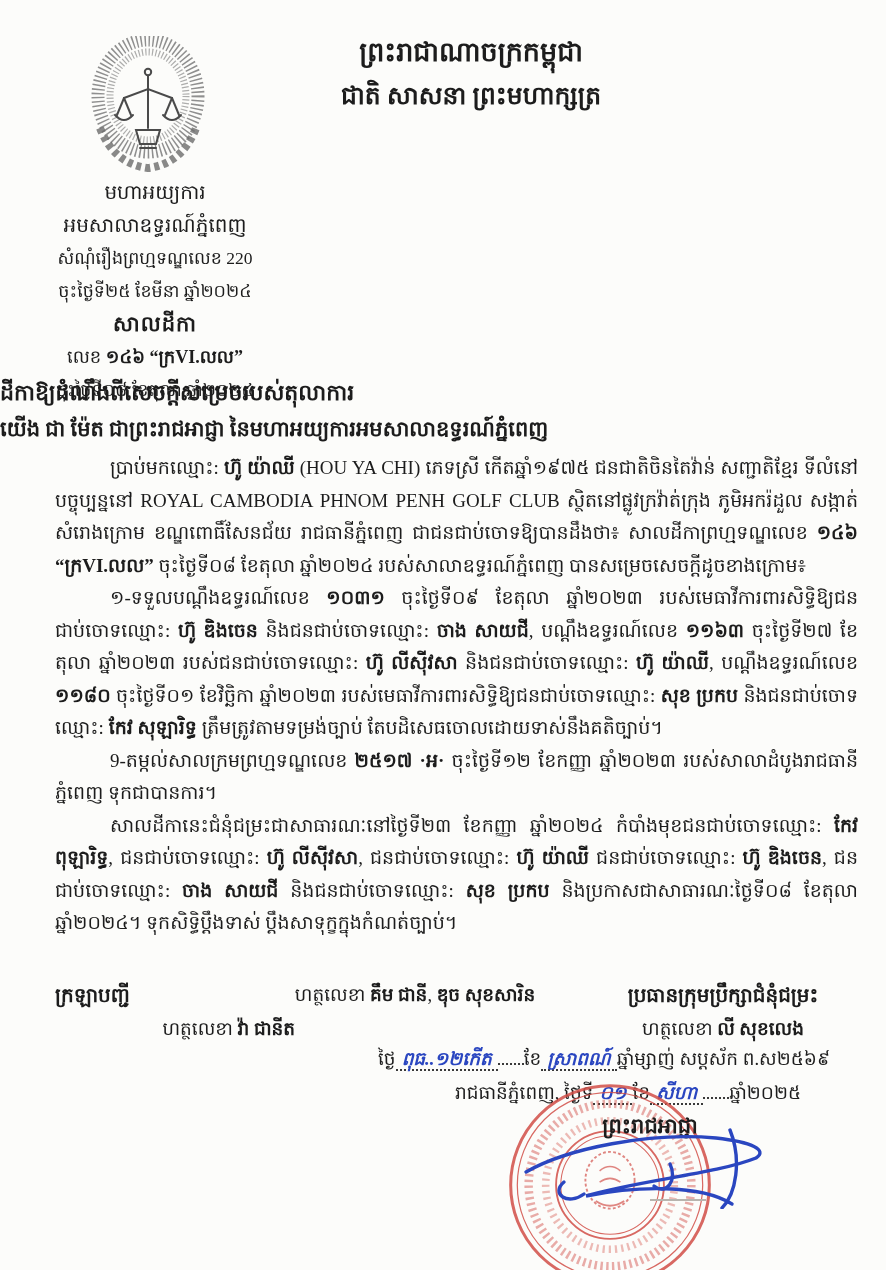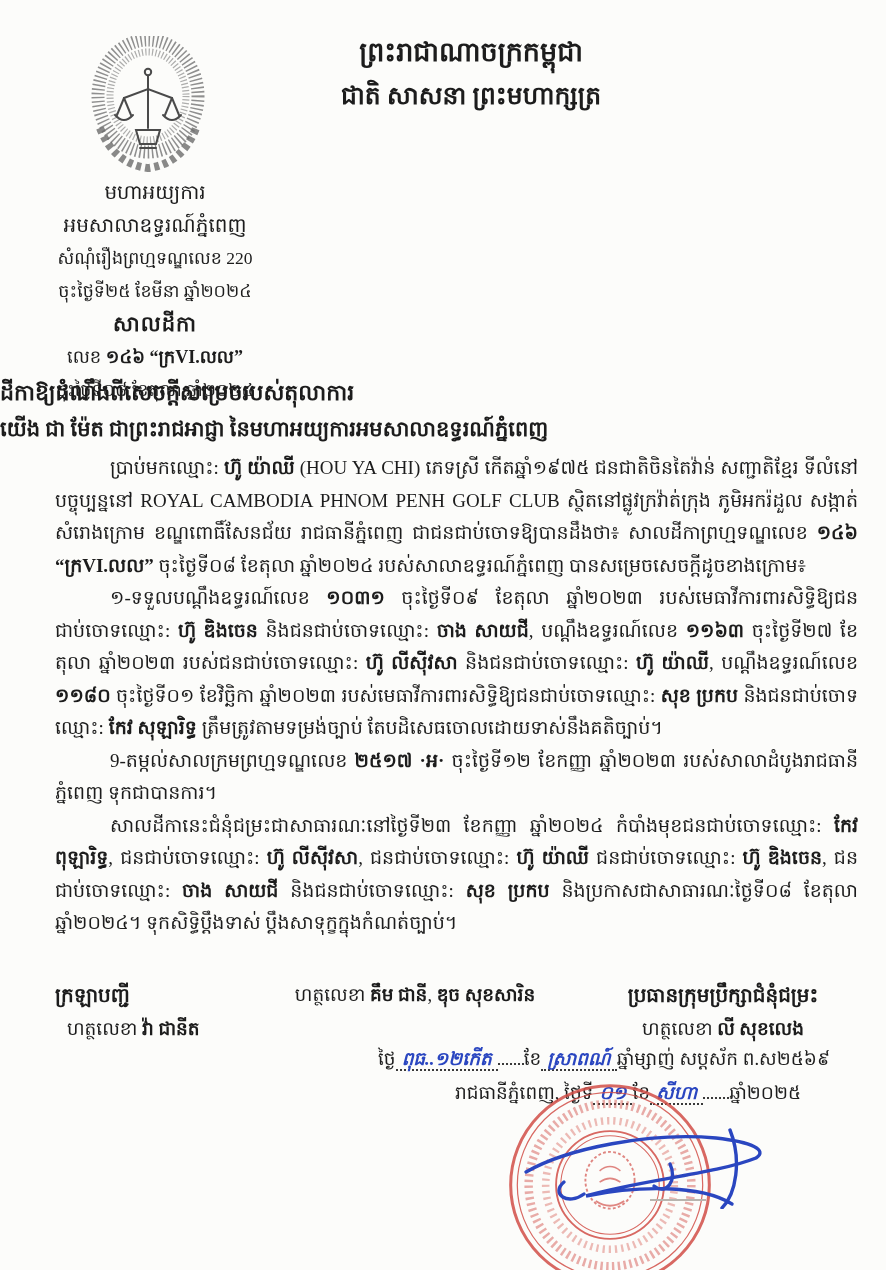--- a/index.html
+++ b/index.html
@@ -30,21 +30,21 @@
   .doc-title .t2{font-size:21px; font-weight:bold;}
   
   .body{position:absolute; left:55px; right:28px; top:452px; font-size:19px; line-height:32.5px; text-align:justify;}
   .body p{margin:0; text-indent:55px;}
   
   .sigrow{position:absolute; left:0; top:966px; width:836px; height:80px;margin-top:12px;}
   .sigcol{position:absolute; line-height:34px;}
   .sigcol .h{font-size:20px; font-weight:bold;}
   .sigcol .n{font-size:18.5px;}
   .c1{left:55px; width:240px; text-align:left;}
-  .c1 .n{padding-left:12px;}
+  .c1 .n{padding-left:12px;text-align:right;}
   .c2{left:265px; width:300px; text-align:center;}
   .c3{left:560px; width:326px; text-align:center;}
   
   .closing{position:absolute; left:378px; top:1042px; width:500px; font-size:18.5px; line-height:34px;}
   .closing .line2{text-align:center;font-family:Liberation Serif, serif;}
   .hand{color:var(--hand-blue); font-weight:bold; font-style:italic;}
   .fill{border-bottom:2px dotted #3a3a3a; padding:0 6px; display:inline-block; line-height:20px;}
   .dots{display:inline-block; width:26px; border-bottom:2px dotted #3a3a3a; height:15px;}
   
   .stamp{position:absolute; left:505px; top:1080px; width:210px; height:210px; opacity:.85;}
@@ -141,20 +141,21 @@
         <circle cx="111" cy="111" r="68" stroke-width="8" stroke-dasharray="2.4 4.2" opacity="0.45"></circle>
         <circle cx="111" cy="111" r="57" stroke-width="2"></circle>
         <circle cx="111" cy="111" r="52" stroke-width="1.1"></circle>
         <ellipse cx="111" cy="106" rx="26" ry="30" stroke-width="2" stroke-dasharray="3 2.4" opacity="0.8"></ellipse>
         <path d="M96,128 q15,10 30,0" stroke-width="2" opacity="0.8"></path>
         <path d="M100,96 q11,-9 22,0 M100,108 q11,-8 22,0" stroke-width="1.6" opacity="0.8"></path>
       </g>
     </svg>
   </div>
 
+  <div class="prosecutor-title">ព្រះរាជអាជ្ញា</div>
   <div class="signature">
     <svg width="260" height="85" viewBox="0 0 260 85">
       <g fill="none" stroke="#2a46c0" stroke-width="3.4" stroke-linecap="round">
         <path d="M6,48 C48,24 130,8 196,14 C232,18 248,26 236,34 C196,50 120,56 66,72 C116,62 180,60 212,80"></path>
         <path d="M210,6 C222,36 216,70 202,84"></path>
         <path d="M44,58 C30,70 48,82 64,70"></path>
         <path d="M150,40 C158,56 146,72 134,62"></path>
       </g>
     </svg>
   </div>

